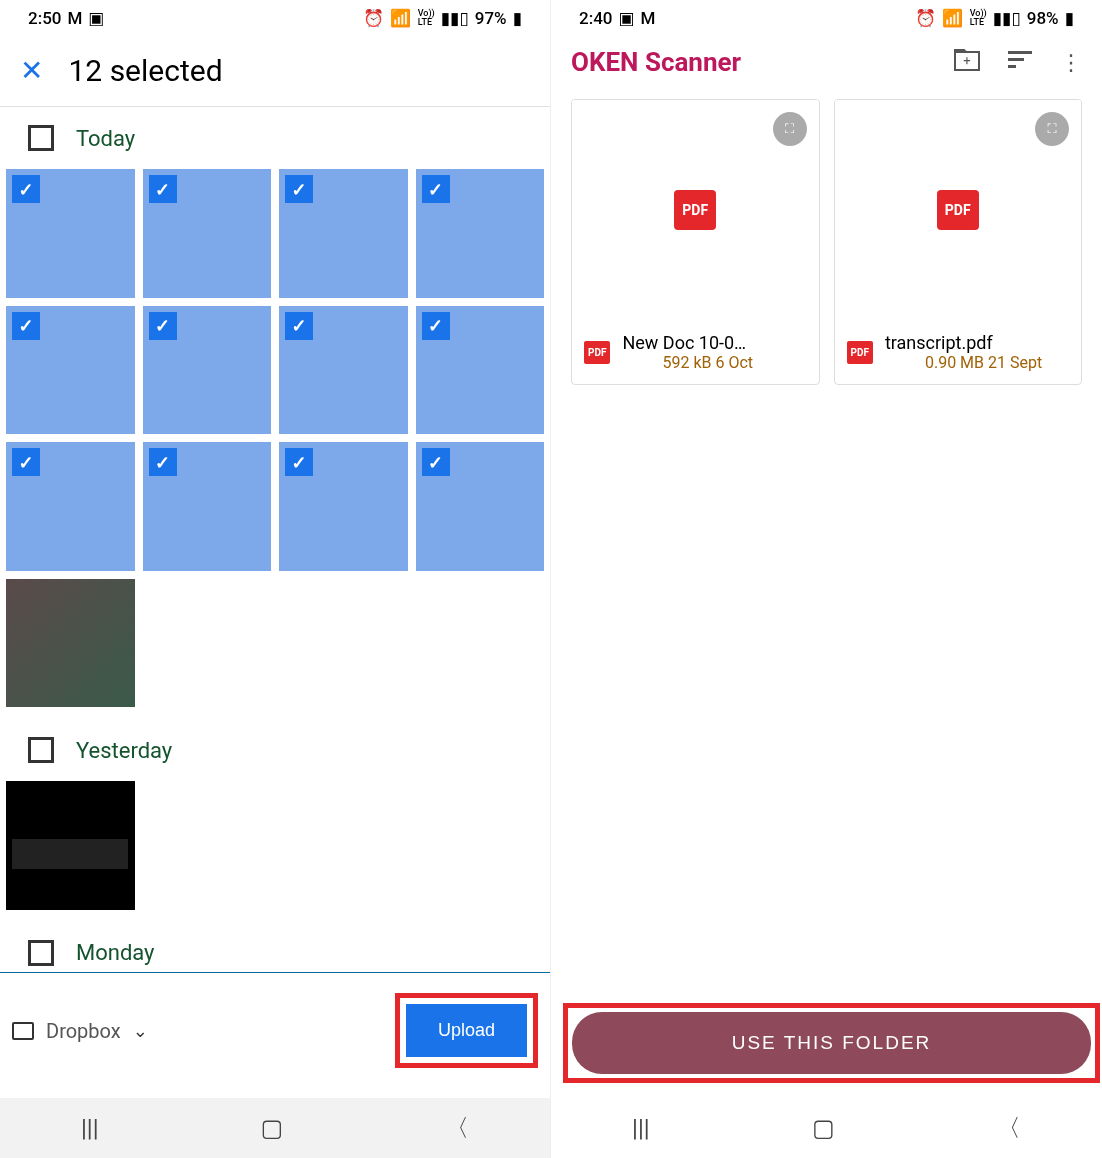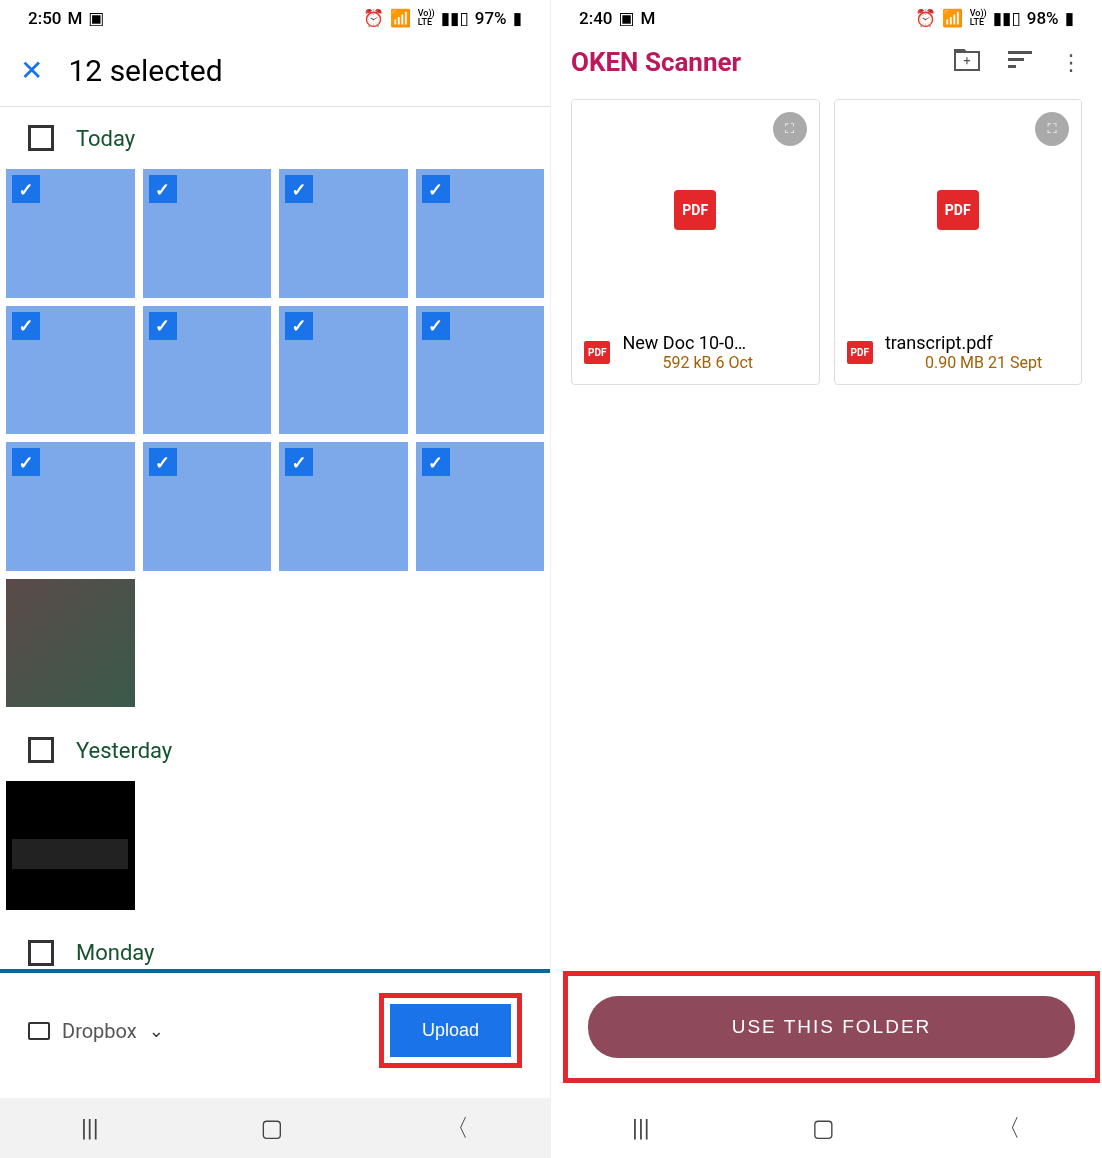--- a/index.html
+++ b/index.html
@@ -98,22 +98,22 @@
     .thumb-last { background: linear-gradient(135deg, #5a4a4a, #3a5a4a); }
     
     .bottom-bar-left {
       position: absolute;
       bottom: 70px;
       left: 0;
       right: 0;
       display: flex;
       justify-content: space-between;
       align-items: center;
-      padding: 20px 28px;
-      border-top: 4px solid #0369a1;
+      padding: 20px 12px;
+      border-top: 1px solid #0369a1;
       background: #fff;
     }
     .dropbox-sel { display: flex; align-items: center; gap: 12px; color: #555; font-size: 20px; }
     .folder-outline { width: 22px; height: 18px; border: 2px solid #333; border-radius: 2px; }
     .chevron { font-size: 18px; color: #333; }
     
     .upload-btn-wrap {
       border: 5px solid #e3272b;
       padding: 6px;
     }
@@ -208,21 +208,21 @@
     .doc-text { flex: 1; overflow: hidden; }
     .doc-name { font-size: 18px; color: #000; white-space: nowrap; overflow: hidden; text-overflow: ellipsis; }
     .doc-meta { font-size: 16px; color: #a16207; margin-left: 40px; }
     
     .use-folder-wrap {
       position: absolute;
       bottom: 75px;
       left: 12px;
       right: 2px;
       border: 5px solid #e3272b;
-      padding: 20px;
+      padding: 4px;
     }
     .use-folder-btn {
       width: 100%;
       background: #8e4a5a;
       color: #fff;
       font-size: 19px;
       font-weight: 500;
       letter-spacing: 2px;
       padding: 20px;
       border: none;

